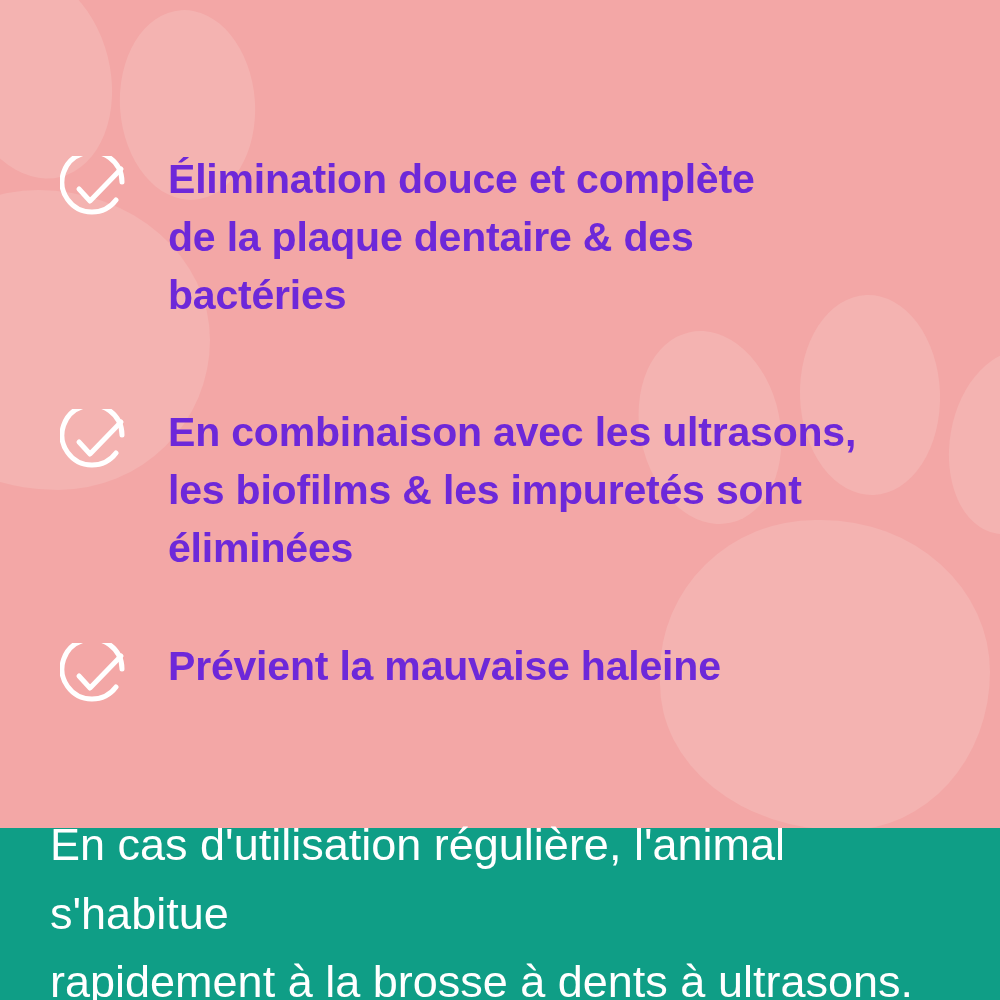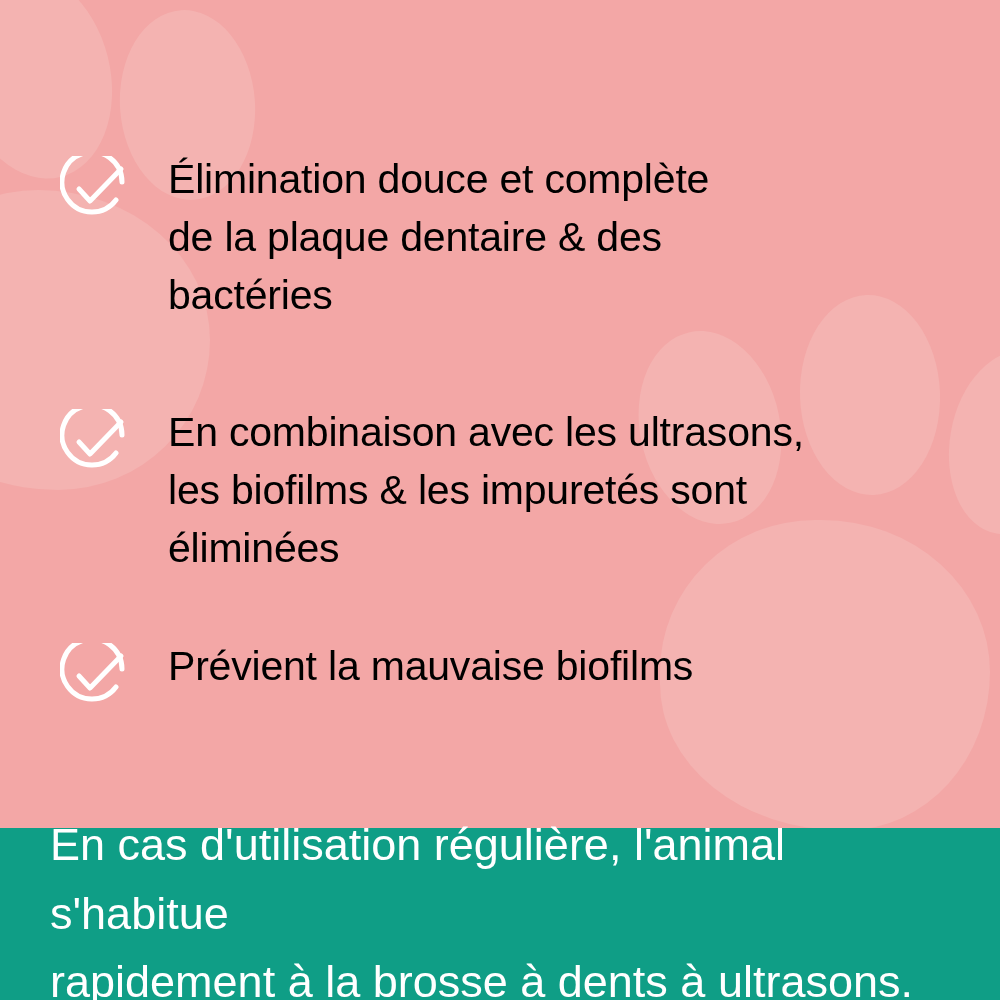--- a/index.html
+++ b/index.html
@@ -61,24 +61,24 @@
   .check-icon {
     flex: 0 0 auto;
     width: 66px;
     height: 66px;
     margin-top: 6px;
     margin-right: 42px;
   }
   .check-icon svg { display: block; }
 
   .benefit-text {
-    color: #000000;
+    color: #6d28d9;
     font-size: 41px;
     line-height: 1.42;
-    font-weight: 400;
+    font-weight: 700;
     letter-spacing: -0.2px;
     white-space: pre-line;
   }
 
   
   .row-1 .benefit-text { max-width: 720px; }
   .row-2 .benefit-text { max-width: 760px; }
   .row-3 .benefit-text { max-width: 760px; }
 
   .row-2 { margin-bottom: 60px; }
@@ -144,21 +144,21 @@
 éliminées</div>
     </div>
 
     <div class="benefit-row row-3">
       <span class="check-icon">
         <svg width="66" height="66" viewBox="0 0 66 66" aria-hidden="true">
           <path d="M62 26 A30 30 0 1 0 56 44" fill="none" stroke="#ffffff" stroke-width="5" stroke-linecap="round"></path>
           <path d="M19 33 L30 45 L61 13" fill="none" stroke="#ffffff" stroke-width="5" stroke-linecap="round" stroke-linejoin="round"></path>
         </svg>
       </span>
-      <div class="benefit-text">Prévient la mauvaise biofilms</div>
+      <div class="benefit-text">Prévient la mauvaise haleine</div>
     </div>
 
   </div>
 
   <div class="footer">
     <div class="footer-text">En cas d'utilisation régulière, l'animal s'habitue
 rapidement à la brosse à dents à ultrasons.</div>
   </div>
 
 </div>

